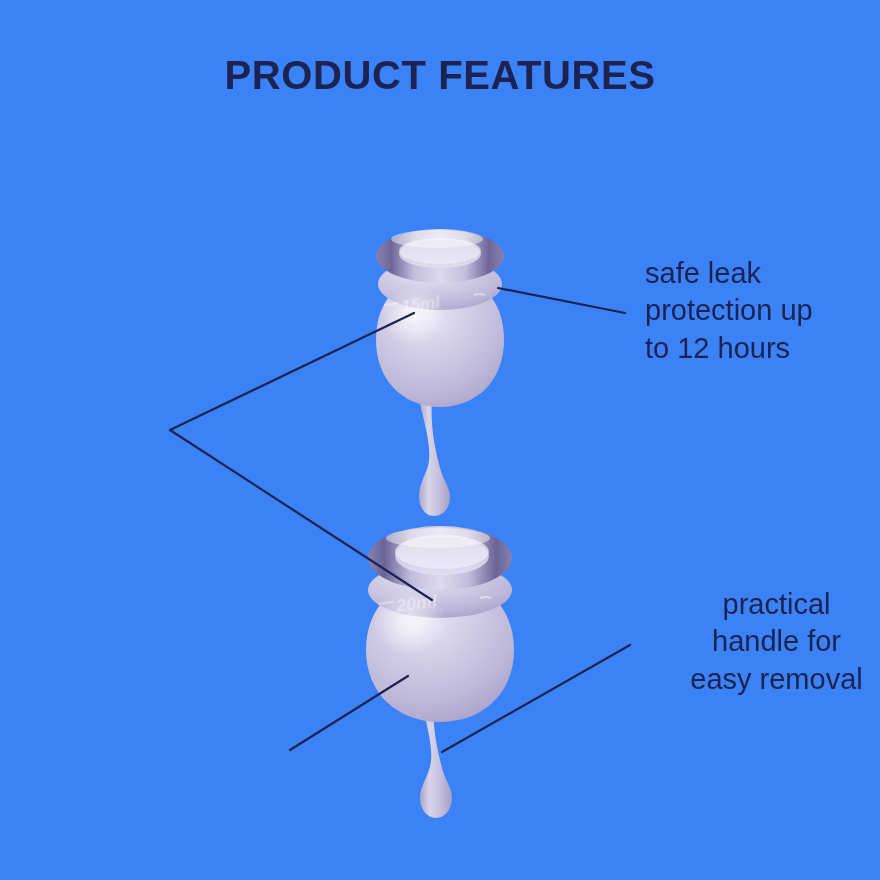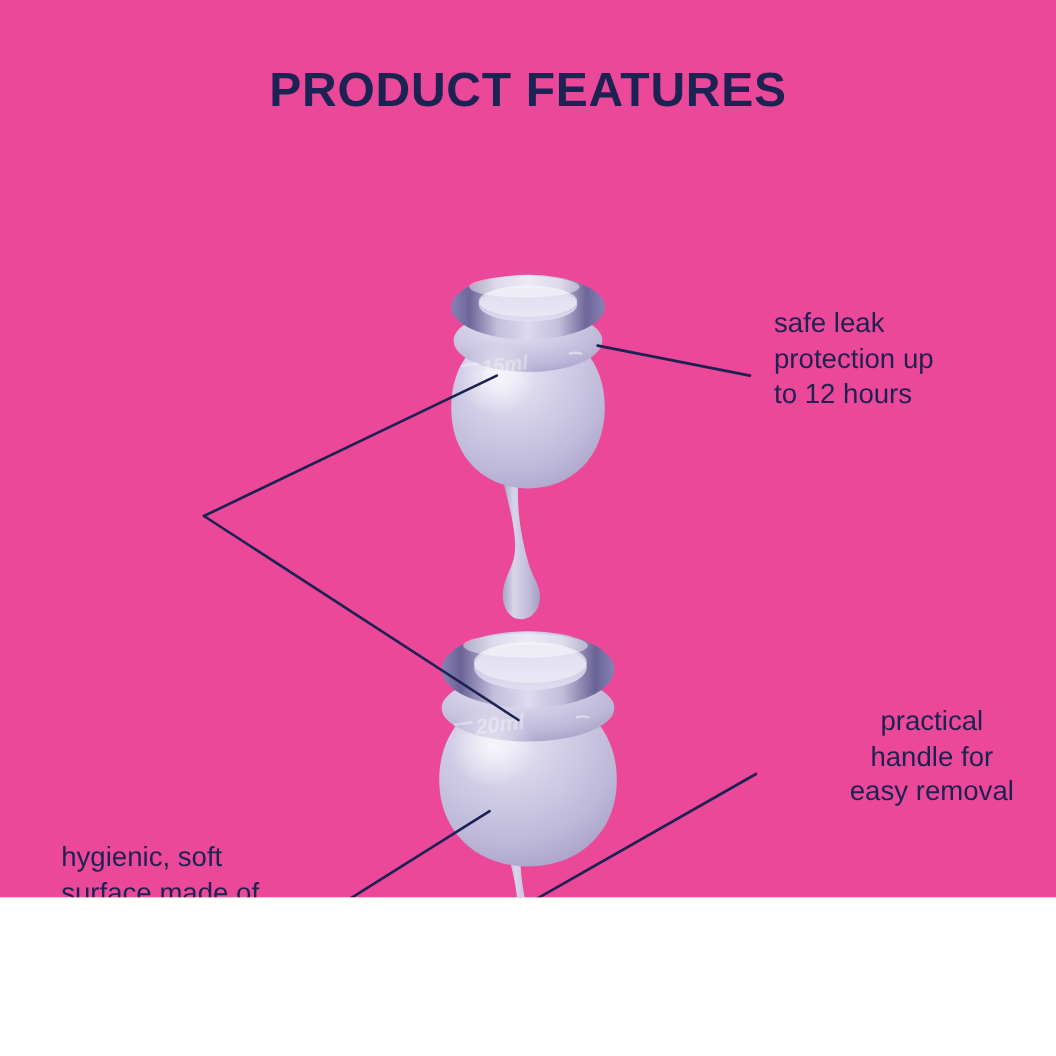--- a/index.html
+++ b/index.html
@@ -6,40 +6,40 @@
     margin: 0;
     padding: 0;
     background: #ffffff;
   }
   body {
     font-family: "Liberation Sans", sans-serif;
   }
   #infographic {
     position: relative;
     width: 880px;
-    height: 748px;
-    background: #ec4899;
+    height: 880px;
+    background: #3b82f6;
     overflow: hidden;
   }
   #page-title {
     position: absolute;
     left: 0;
     top: 53px;
     width: 880px;
     text-align: center;
     font-size: 40px;
     font-weight: bold;
     letter-spacing: 0.6px;
     color: #1c2251;
     font-family: "Liberation Sans", sans-serif;
   }
   .callout {
     position: absolute;
     color: #1c2251;
-    font-size: 23px;
+    font-size: 29px;
     line-height: 1.29;
     font-family: "Liberation Sans", sans-serif;
     white-space: pre-line;
   }
   #callout-capacity {
     left: 51px;
     top: 296px;
     width: 200px;
     text-align: left;
   }
@@ -219,17 +219,14 @@
 
 
   <div class="callout" id="callout-leak">safe leak
 protection up
 to 12 hours</div>
 
   <div class="callout" id="callout-handle">practical
 handle for
 easy removal</div>
 
-  <div class="callout" id="callout-silicone">hygienic, soft
-surface made of
-medical silicone</div>
 
 </div>
 
 </body></html>

